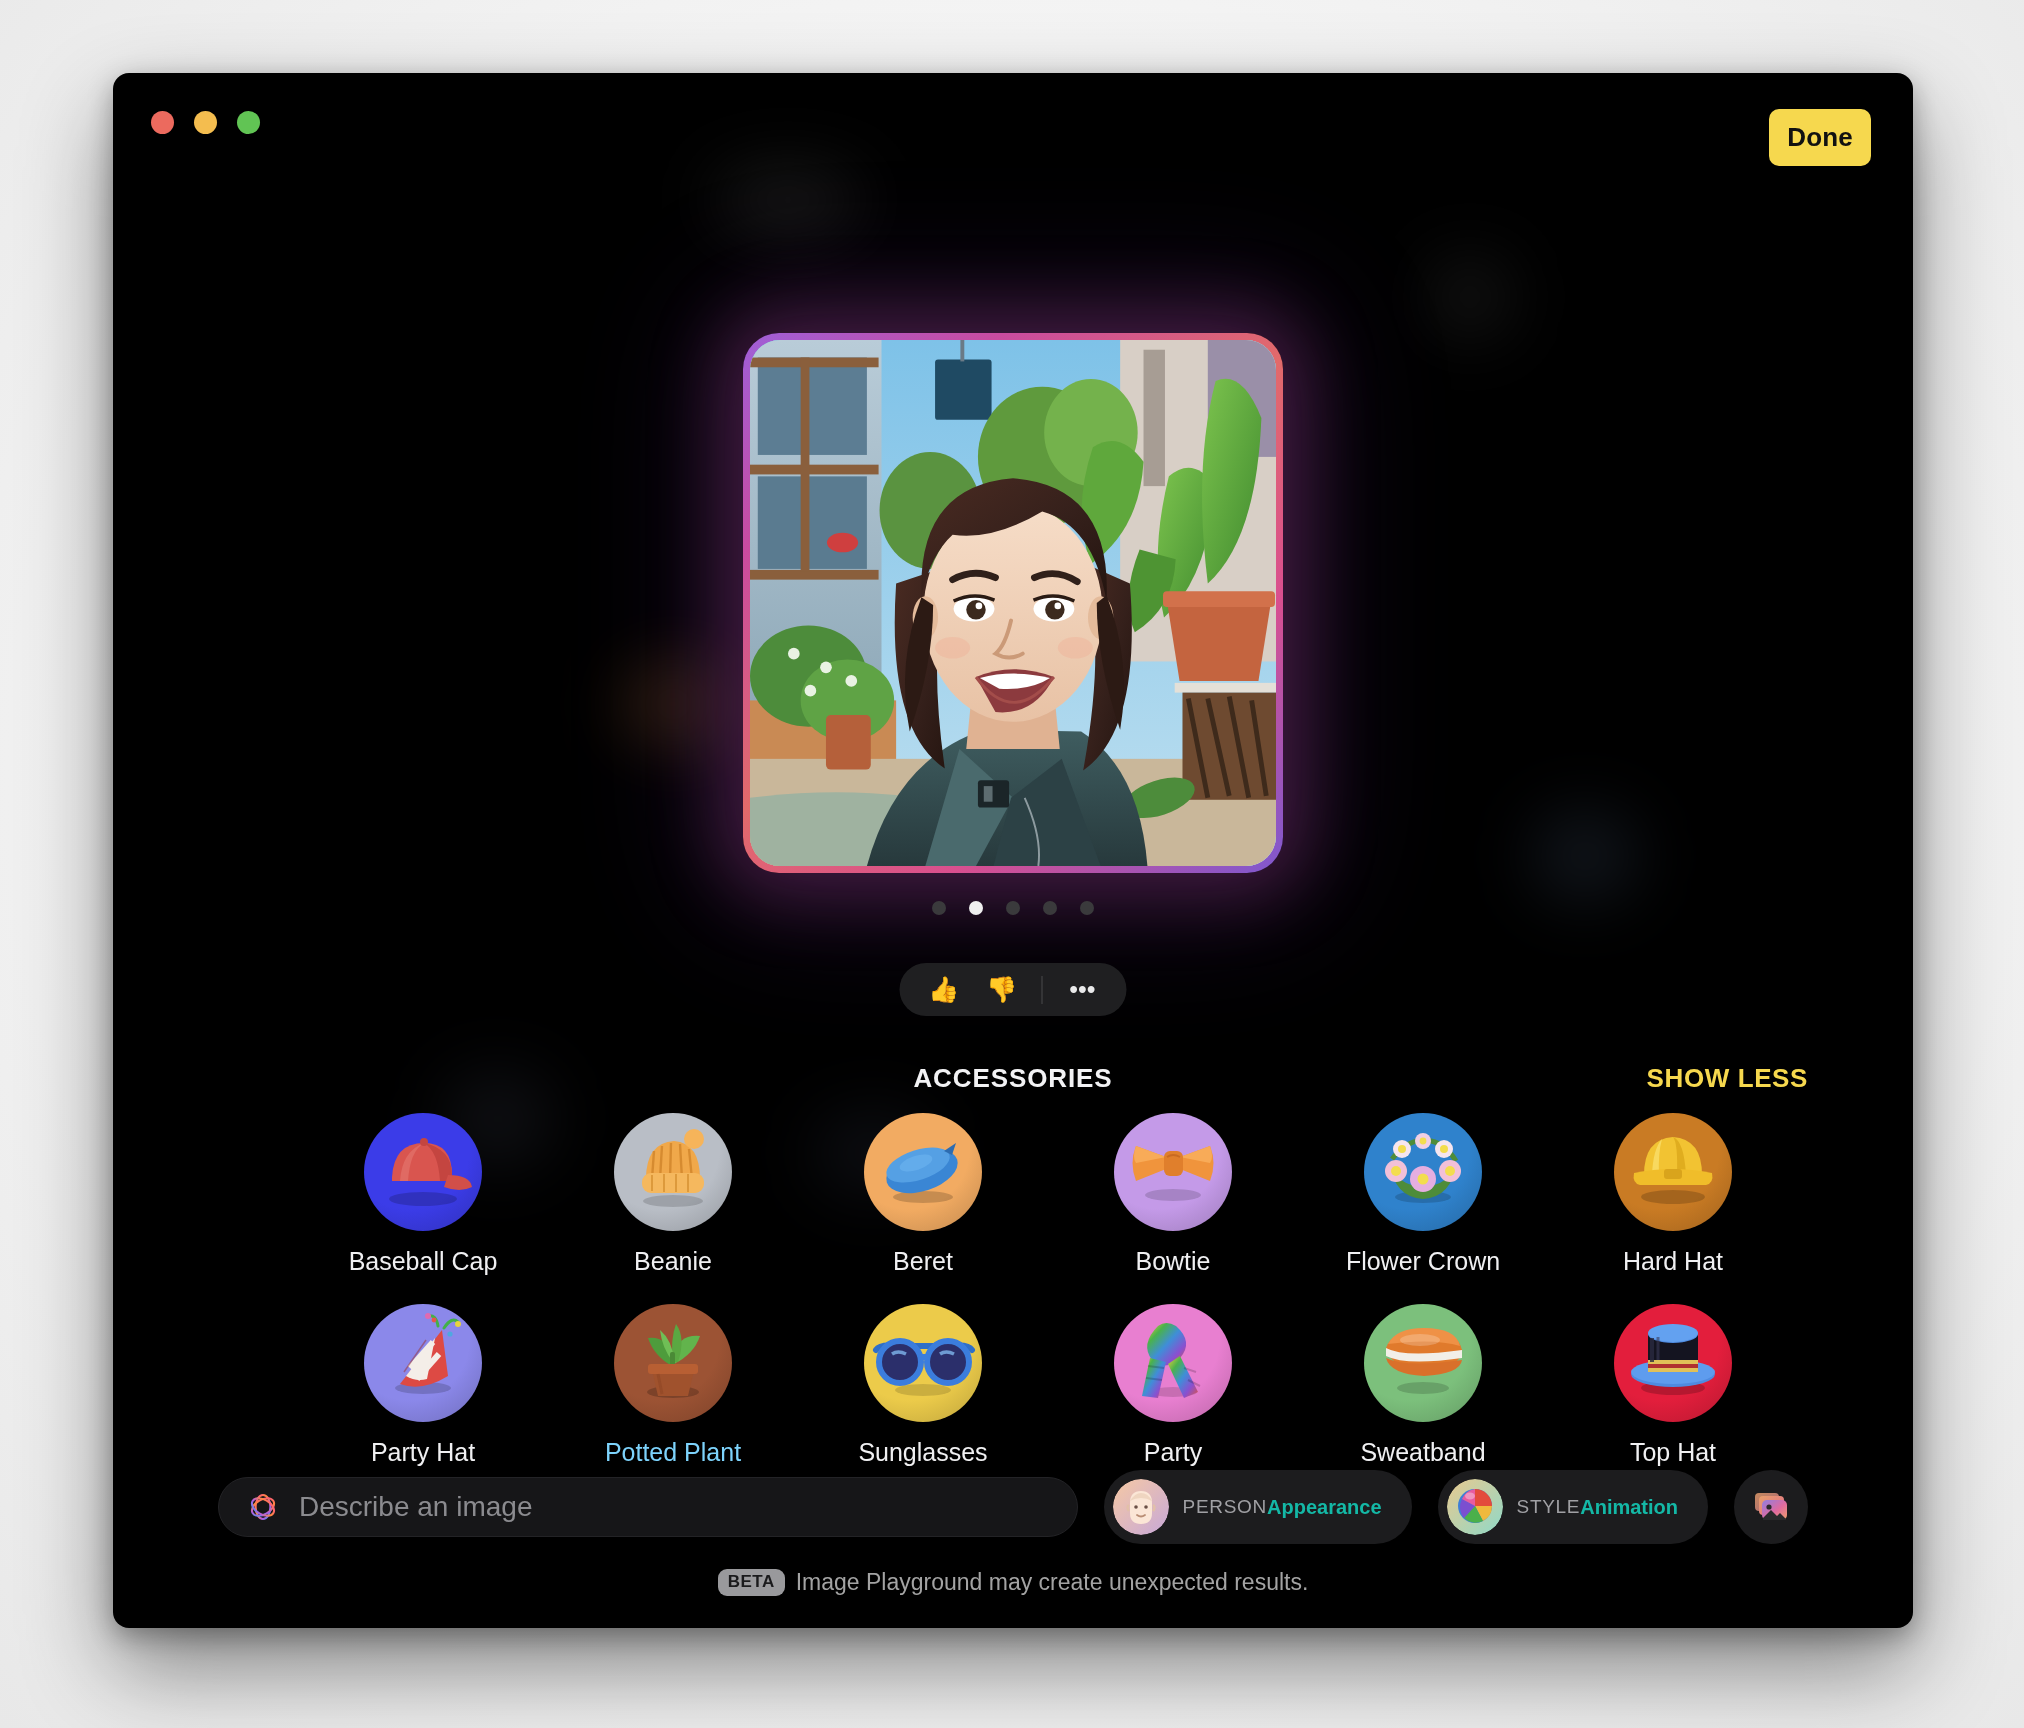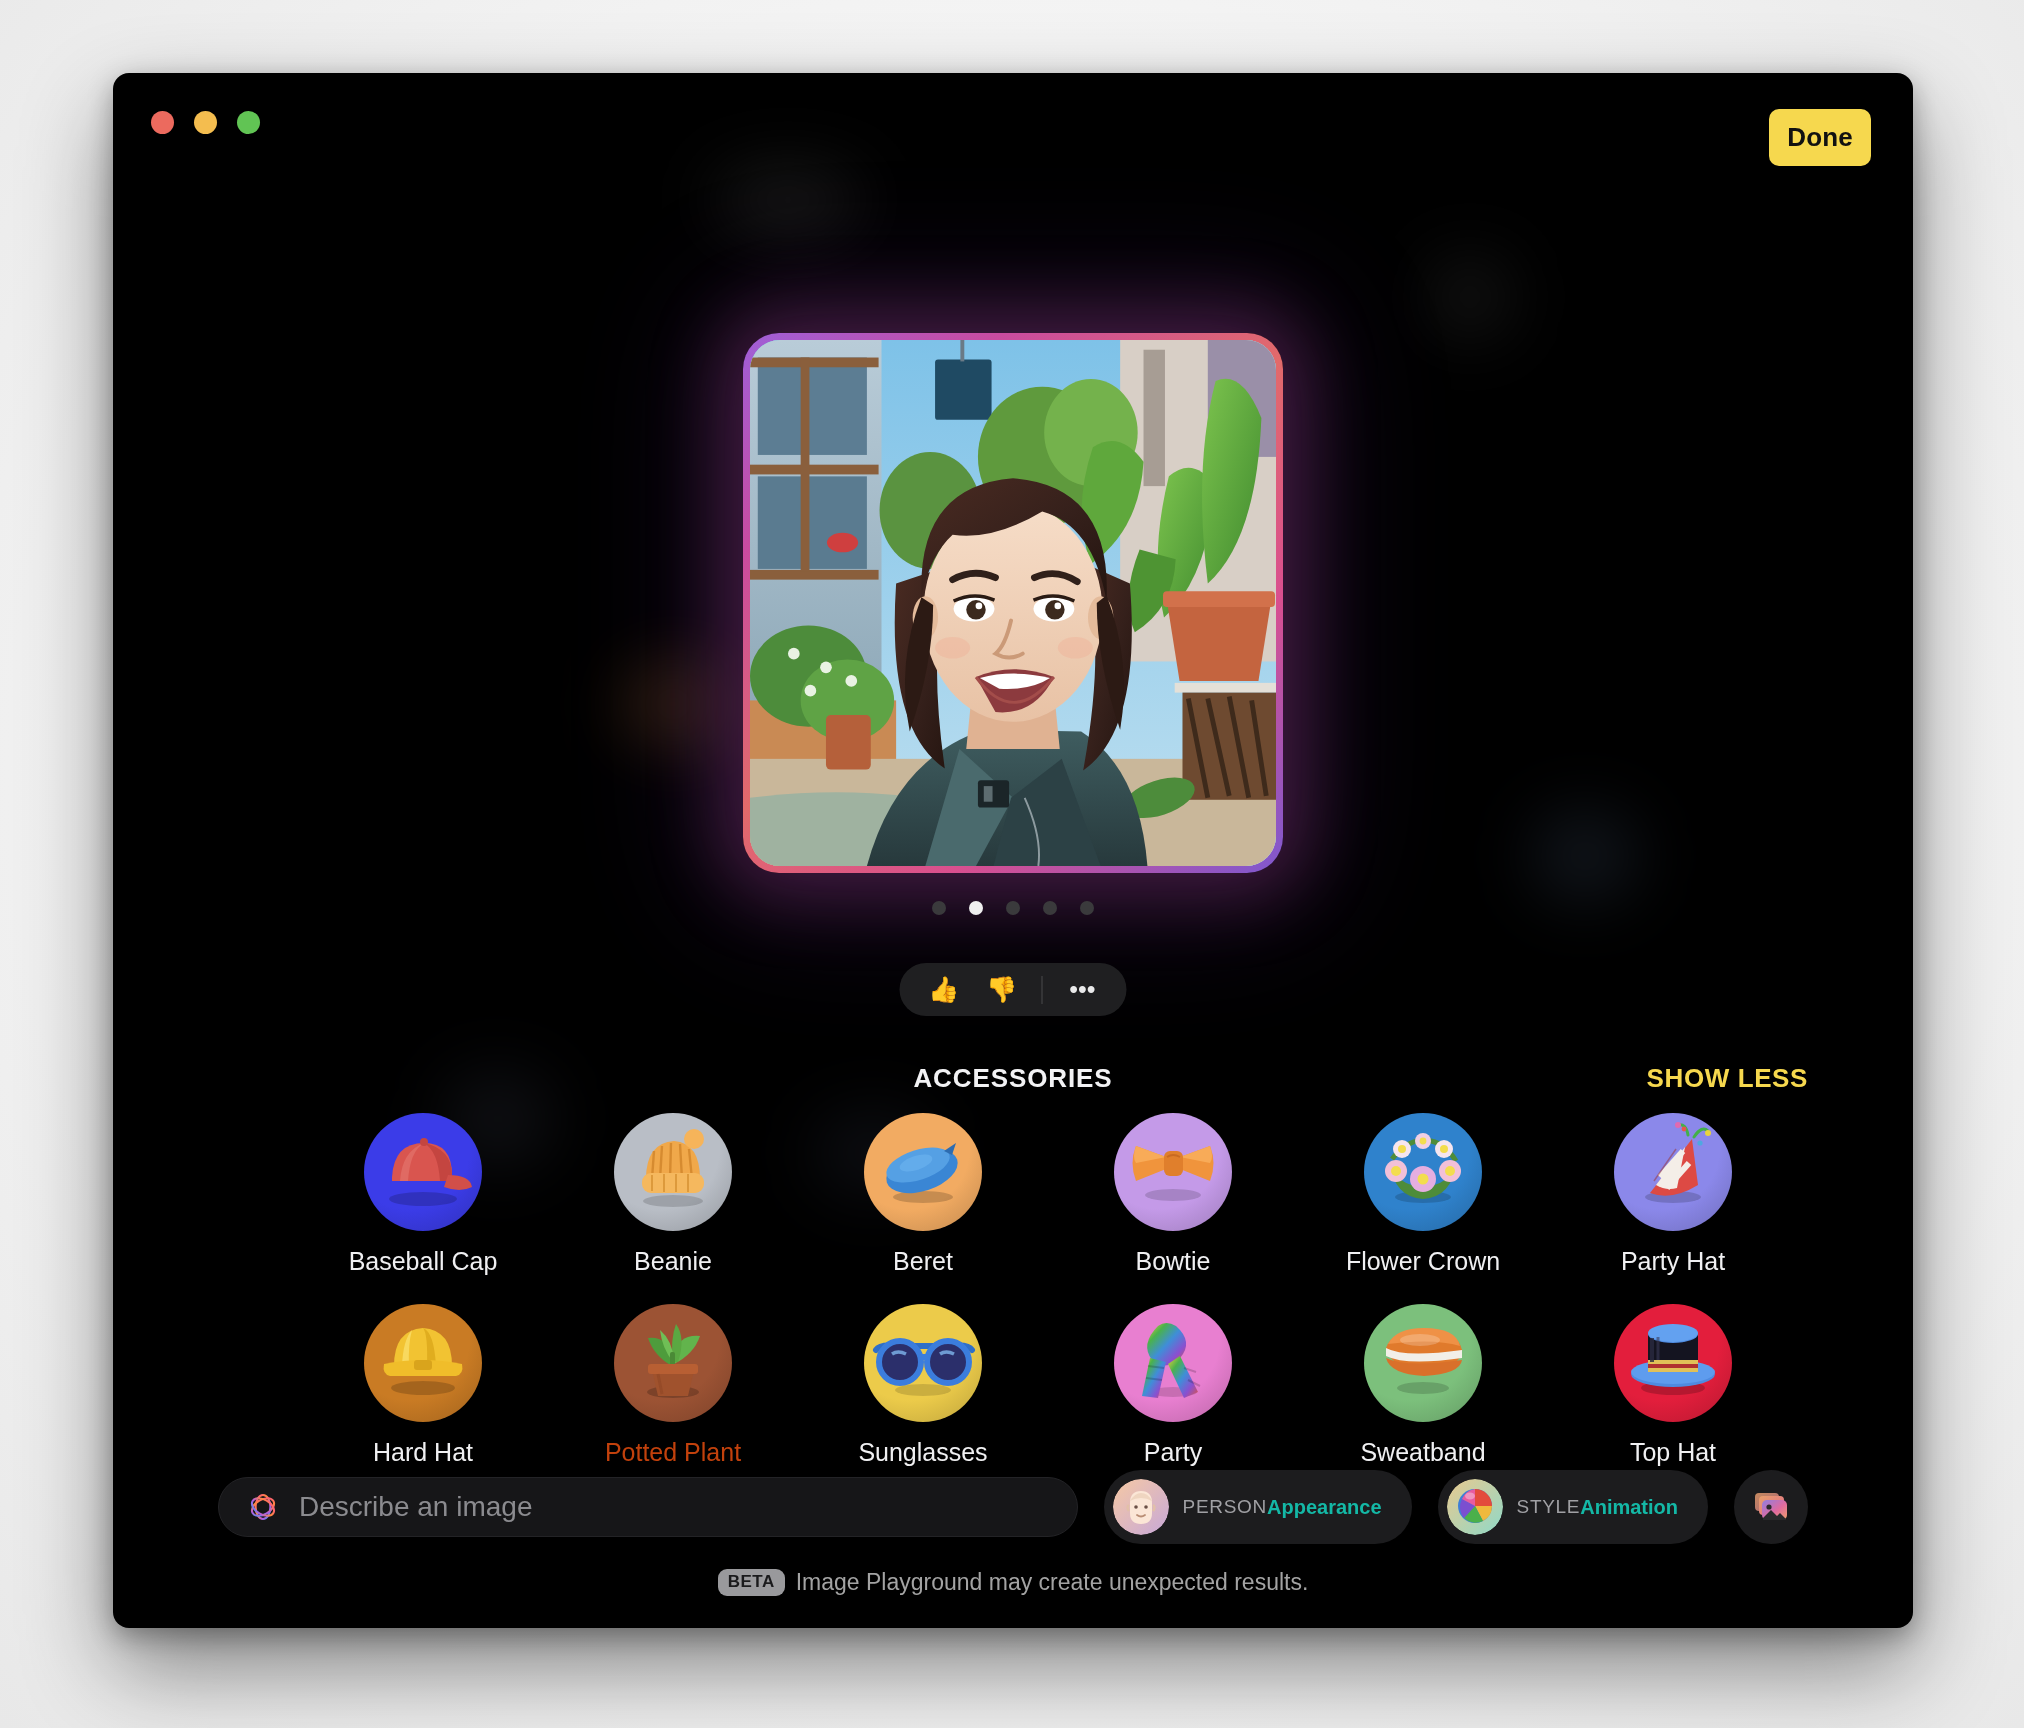--- a/index.html
+++ b/index.html
@@ -154,21 +154,21 @@
     border-radius: 50%;
     display: flex; align-items: center; justify-content: center;
     position: relative; overflow: hidden;
   }
   .accessory-icon svg { width: 100%; height: 100%; display: block; }
   .accessory-label {
     margin-top: 16px;
     color: #f0f0f2; font-size: 25px;
     text-align: right; white-space: nowrap;
   }
-  .accessory-label.dim { color: #c2410c; }
+  .accessory-label.dim { color: #7dd3fc; }
 
   
   #bottom-bar {
     position: absolute; left: 0; bottom: 84px; width: 100%;
     height: 74px;
     display: flex; align-items: center;
     padding: 0 105px;
     gap: 26px;
   }
   #describe-field {
@@ -492,20 +492,33 @@
         <g transform="translate(59,28)">
                 <circle r="8" fill="#f1cfe4"></circle>
                 <circle r="3.4" fill="#f3dd4e"></circle>
               </g>
       </g>
           </svg>
         </div>
         <div class="accessory-label">Flower Crown</div>
       </div>
       <div class="accessory-item">
+        <div class="accessory-icon" style="background: radial-gradient(circle at 38% 30%, rgb(201, 123, 36) 0%, rgb(201, 123, 36) 55%, rgba(0, 0, 0, 0.3) 120%), rgb(201, 123, 36);">
+          <svg viewBox="0 0 118 118" aria-hidden="true">
+      <ellipse cx="59" cy="84" rx="32" ry="7" fill="#000" opacity="0.18"></ellipse>
+      <path d="M30 62 Q30 26 59 24 Q88 26 88 62 Z" fill="#f2c332"></path>
+      <path d="M59 24 Q70 28 72 62 L63 62 Q64 30 59 24 Z" fill="#e0ad1f"></path>
+      <path d="M48 26 Q44 40 45 62 L38 62 Q39 36 48 26 Z" fill="#f8d95f"></path>
+      <path d="M20 60 Q59 52 98 60 Q100 70 92 72 L26 72 Q18 70 20 60 Z" fill="#f0bd2a"></path>
+      <rect x="50" y="56" width="18" height="10" rx="3" fill="#d9a41c"></rect>
+          </svg>
+        </div>
+        <div class="accessory-label">Hard Hat</div>
+      </div>
+      <div class="accessory-item">
         <div class="accessory-icon" style="background: radial-gradient(circle at 38% 30%, rgb(139, 136, 234) 0%, rgb(139, 136, 234) 55%, rgba(0, 0, 0, 0.3) 120%), rgb(139, 136, 234);">
           <svg viewBox="0 0 118 118" aria-hidden="true">
       <ellipse cx="59" cy="84" rx="28" ry="6" fill="#000" opacity="0.17"></ellipse>
       <path d="M78 26 L36 80 Q58 88 84 72 Z" fill="#dd4a44"></path>
       <path d="M71 34 L42 72 Q52 78 63 75 Z" fill="#f4eee8"></path>
       <path d="M77 28 L58 52 Q64 58 72 56 Z" fill="#f4eee8" opacity="0.0"></path>
       <g stroke="#f4eee8" stroke-width="6" fill="none">
         <path d="M69 38 L46 64"></path>
               <path d="M75 50 L53 75"></path>
       </g>
@@ -518,33 +531,20 @@
       </g>
       <circle cx="94" cy="20" r="3" fill="#e8d23e"></circle>
       <circle cx="64" cy="12" r="3" fill="#e06ab0"></circle>
       <circle cx="86" cy="30" r="2.6" fill="#4fa8e0"></circle>
       <circle cx="70" cy="16" r="2.4" fill="#e8544c"></circle>
           </svg>
         </div>
         <div class="accessory-label">Party Hat</div>
       </div>
       <div class="accessory-item">
-        <div class="accessory-icon" style="background: radial-gradient(circle at 38% 30%, rgb(201, 123, 36) 0%, rgb(201, 123, 36) 55%, rgba(0, 0, 0, 0.3) 120%), rgb(201, 123, 36);">
-          <svg viewBox="0 0 118 118" aria-hidden="true">
-      <ellipse cx="59" cy="84" rx="32" ry="7" fill="#000" opacity="0.18"></ellipse>
-      <path d="M30 62 Q30 26 59 24 Q88 26 88 62 Z" fill="#f2c332"></path>
-      <path d="M59 24 Q70 28 72 62 L63 62 Q64 30 59 24 Z" fill="#e0ad1f"></path>
-      <path d="M48 26 Q44 40 45 62 L38 62 Q39 36 48 26 Z" fill="#f8d95f"></path>
-      <path d="M20 60 Q59 52 98 60 Q100 70 92 72 L26 72 Q18 70 20 60 Z" fill="#f0bd2a"></path>
-      <rect x="50" y="56" width="18" height="10" rx="3" fill="#d9a41c"></rect>
-          </svg>
-        </div>
-        <div class="accessory-label">Hard Hat</div>
-      </div>
-      <div class="accessory-item">
         <div class="accessory-icon" style="background: radial-gradient(circle at 38% 30%, rgb(156, 83, 52) 0%, rgb(156, 83, 52) 55%, rgba(0, 0, 0, 0.3) 120%), rgb(156, 83, 52);">
           <svg viewBox="0 0 118 118" aria-hidden="true">
       <ellipse cx="59" cy="88" rx="26" ry="6" fill="#000" opacity="0.2"></ellipse>
       <path d="M58 62 Q40 52 34 34 Q54 32 58 54 Z" fill="#4e9c3c"></path>
       <path d="M60 60 Q80 50 86 32 Q64 30 60 52 Z" fill="#62b44c"></path>
       <path d="M59 58 Q56 36 62 20 Q72 34 64 58 Z" fill="#5aa842"></path>
       <path d="M59 58 Q48 44 46 26 Q58 36 60 56 Z" fill="#6fbf56"></path>
       <rect x="56" y="48" width="5" height="22" rx="2" fill="#4a8a36"></rect>
       <path d="M38 66 L80 66 L74 92 L44 92 Z" fill="#a0522d"></path>
       <rect x="34" y="60" width="50" height="10" rx="3" fill="#b85f33"></rect>

